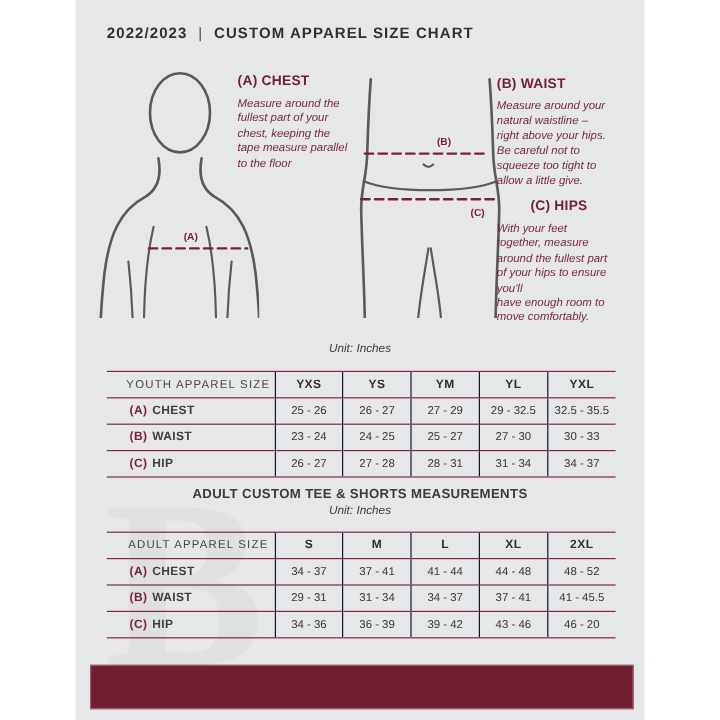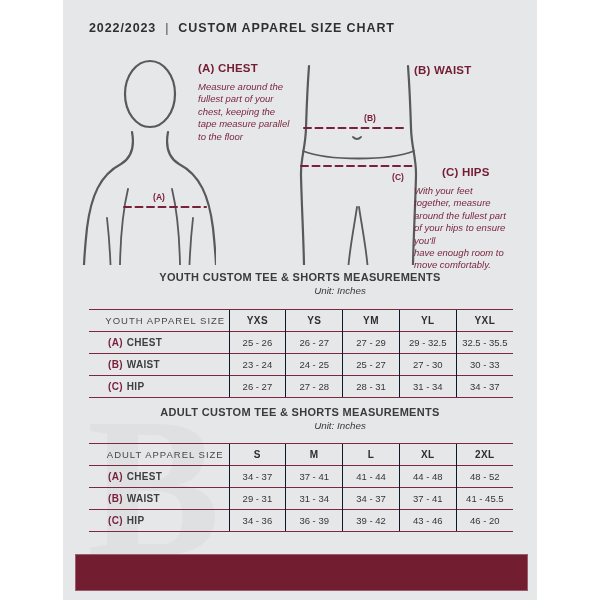--- a/index.html
+++ b/index.html
@@ -20,21 +20,21 @@
     color:#79273f; white-space:pre-line; width:126px; }
   .fig { position:absolute; }
   .fig path, .fig ellipse { fill:none; stroke:#58595c; stroke-width:2.2; stroke-linecap:round; }
   .fig .thin { stroke-width:1.8; }
   .fig .dash { stroke:#7a2038; stroke-width:2; stroke-dasharray:7 4.5; }
   .fig text { font:bold 8.5px "Liberation Sans", sans-serif; fill:#7a2038; }
   
   .tbl-title { position:absolute; left:0; width:100%; text-align:center; font-weight:bold;
     font-size:11px; letter-spacing:0.3px; color:#3a3b3d; z-index:2; }
   .tbl-unit { position:absolute; left:0; width:100%; text-align:center; font-style:italic;
-    font-size:9.8px; color:#3a3b3d; z-index:2;padding-left:40px; }
+    font-size:9.8px; color:#3a3b3d; z-index:2; }
   table.size { position:absolute; left:26px; width:424px; border-collapse:collapse;
     table-layout:fixed; z-index:2; }
   table.size col.lbl { width:140px; }
   table.size th, table.size td { height:21px; padding:0; border-top:1px solid #7d2840;
     text-align:center; vertical-align:middle; font-size:9.5px; color:#353639; }
   table.size tr:last-child td { border-bottom:1px solid #7d2840; }
   table.size .vline { border-left:1px solid #0f172a; }
   table.size th.lblhead { text-align:center; padding-left:13px; font-weight:normal;
     font-size:9.5px; letter-spacing:1px; color:#47484a; }
   table.size th.sz { font-weight:bold; font-size:10px; letter-spacing:0.4px; color:#2e2f31; }
@@ -88,31 +88,36 @@
   </svg>
 
   <div class="guide-head" style="left:135px; top:62px;">(A) CHEST</div>
   <div class="guide-body" style="left:135px; top:81px; width:118px;">Measure around the
 fullest part of your
 chest, keeping the
 tape measure parallel
 to the floor</div>
 
   <div class="guide-head" style="left:351px; top:64px;">(B) WAIST</div>
+  <div class="guide-body" style="left:351px; top:83px;">Measure around your
+natural waistline –
+right above your hips.
+Be careful not to
+squeeze too tight to
+allow a little give.</div>
 
   <div class="guide-head" style="left:351px; top:166px;margin-left:28px;">(C) HIPS</div>
   <div class="guide-body" style="left:351px; top:185px;">With your feet
 together, measure
 around the fullest part
 of your hips to ensure
 you'll
 have enough room to
 move comfortably.</div>
 
-  <div class="tbl-title" style="top:271px;">YOUTH CUSTOM TEE &amp; SHORTS MEASUREMENTS</div>
   <div class="tbl-unit" style="top:285px;">Unit: Inches</div>
 
   <table class="size" style="top:309px;">
     <colgroup>
         <col class="lbl">
         <col>
         <col>
         <col>
         <col>
         <col>

